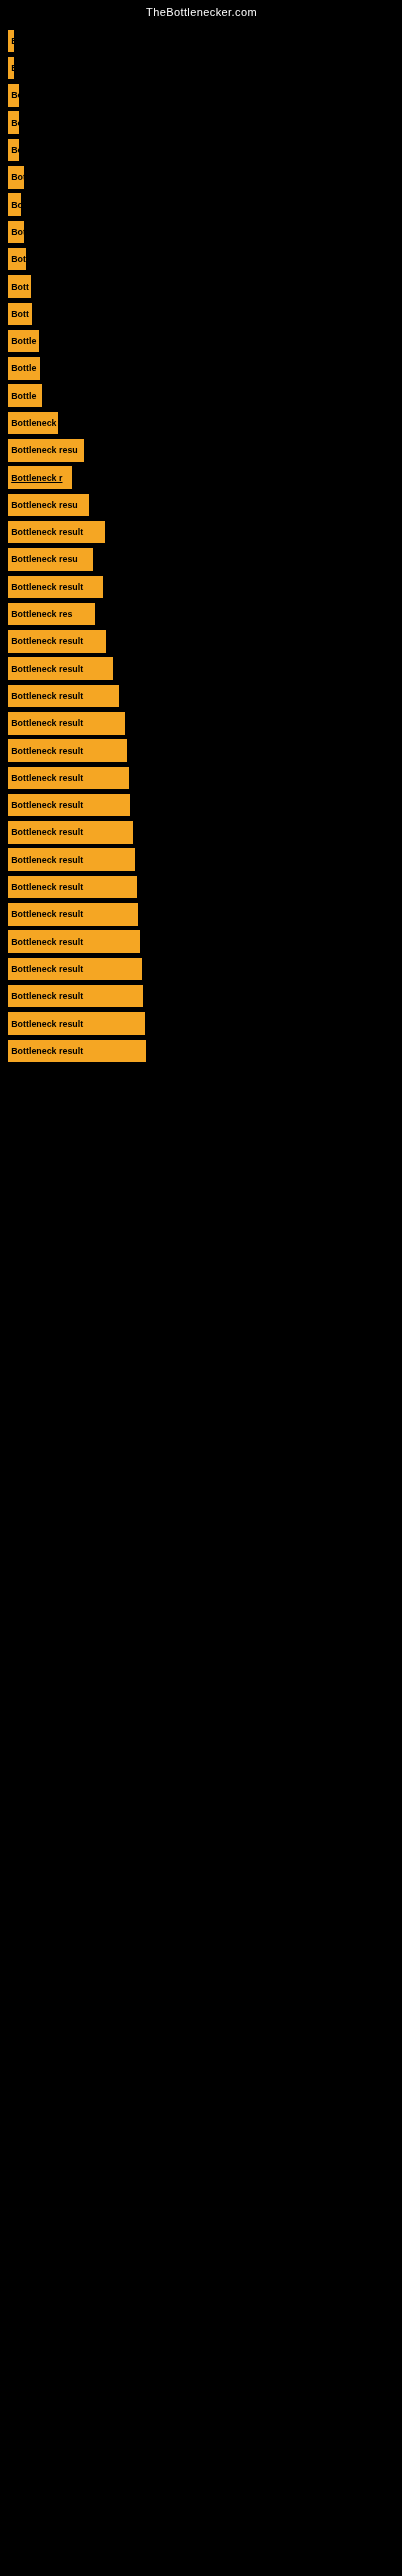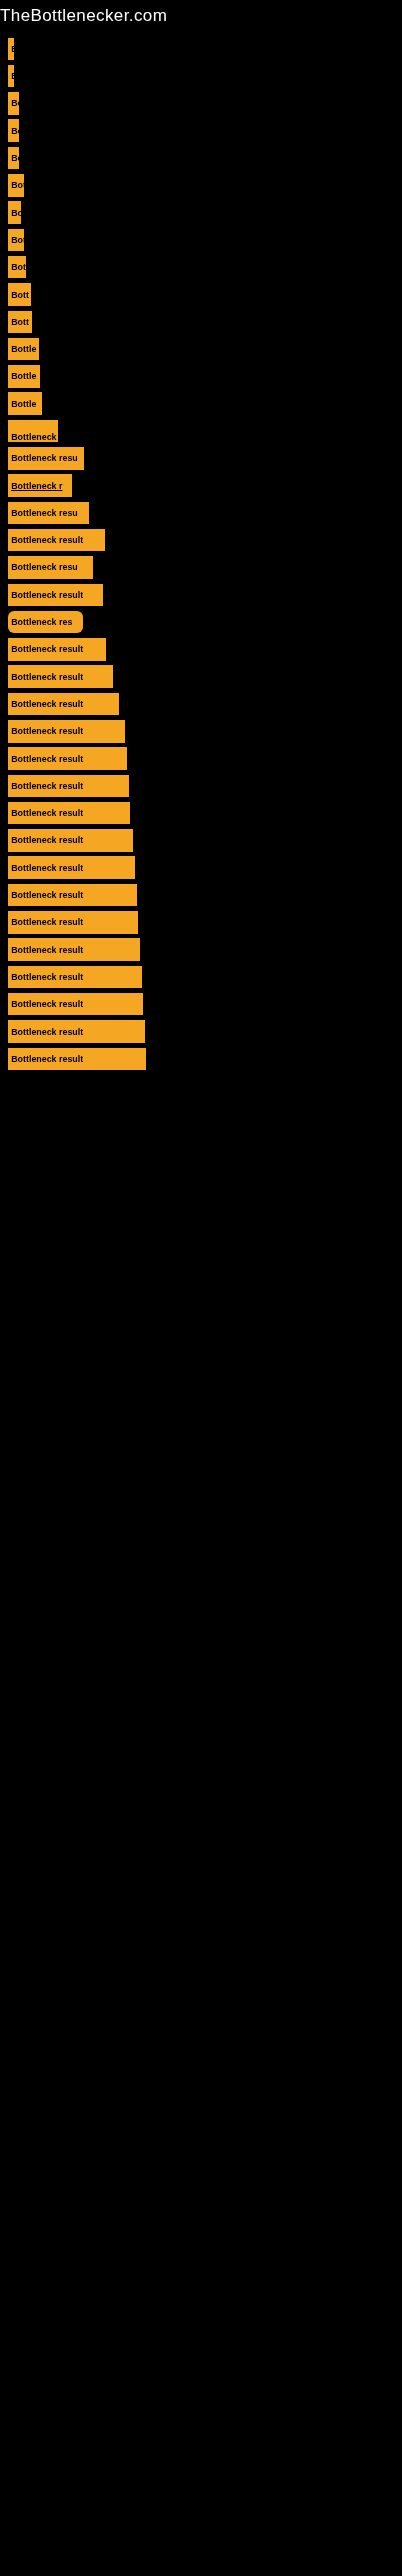--- a/index.html
+++ b/index.html
@@ -5,21 +5,22 @@
     * { margin: 0; padding: 0; box-sizing: border-box; }
     body {
       background: #000;
       width: 403px;
       min-height: 2576px;
       font-family: Arial, sans-serif;
       position: relative;
     }
     .site-title {
       color: #fff;
-      font-size: 17px;
+      font-size: 11px;
+      text-align: center;
       padding: 6.4px 0 3.2px 0;
       letter-spacing: 0.4px;
     }
     .bar {
       background: #f5a623;
       height: 22.5px;
       display: flex;
       align-items: center;
       padding: 0 3.2px;
       min-width: 6.4px;
@@ -109,21 +110,21 @@
       <div class="bar" style="width: 32px;">
         <span>Bottle</span>
       </div>
     </div>
     <div class="row">
       <div class="bar" style="width: 34px;">
         <span>Bottle</span>
       </div>
     </div>
     <div class="row">
-      <div class="bar" style="width: 50px; align-items: flex-end;">
+      <div class="bar" style="width: 50px;">
         <span>Bottleneck</span>
       </div>
     </div>
     <div class="row">
       <div class="bar" style="width: 76px;">
         <span>Bottleneck resu</span>
       </div>
     </div>
     <div class="row">
       <div class="bar" style="width: 64px; text-decoration: underline;">
@@ -144,21 +145,21 @@
       <div class="bar" style="width: 85px;">
         <span>Bottleneck resu</span>
       </div>
     </div>
     <div class="row">
       <div class="bar" style="width: 95px;">
         <span>Bottleneck result</span>
       </div>
     </div>
     <div class="row">
-      <div class="bar" style="width: 75px; border-radius: 6px;">
+      <div class="bar" style="width: 87px;">
         <span>Bottleneck res</span>
       </div>
     </div>
     <div class="row">
       <div class="bar" style="width: 98px;">
         <span>Bottleneck result</span>
       </div>
     </div>
     <div class="row">
       <div class="bar" style="width: 105px;">

